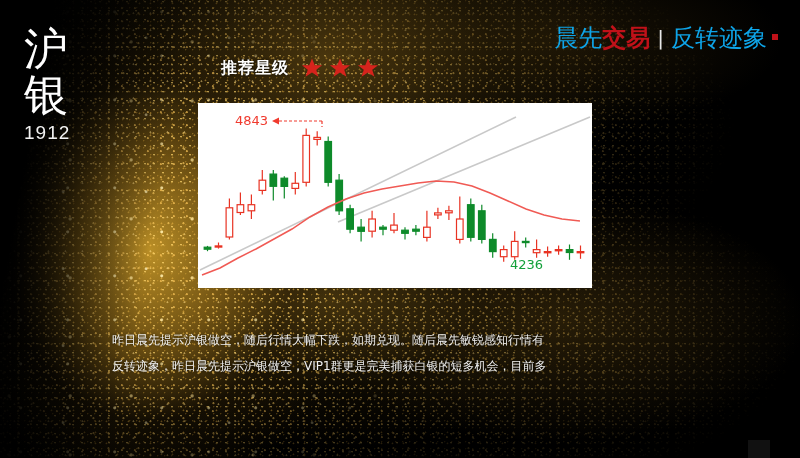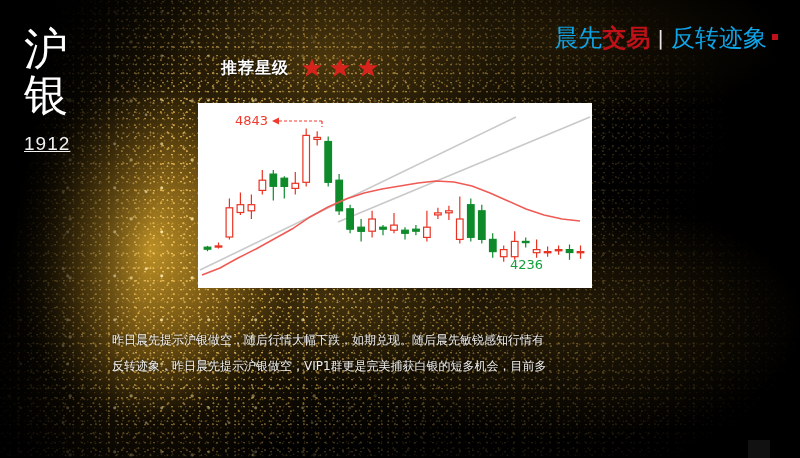--- a/index.html
+++ b/index.html
@@ -43,21 +43,21 @@
     mask-image:radial-gradient(ellipse 300px 280px at 175px 245px, #000 0%, rgba(0,0,0,.6) 50%, rgba(0,0,0,0) 100%);
   }
   .gl-dark-left{
     background:linear-gradient(100deg, #000 0%, #000 6%, rgba(0,0,0,0.55) 13%, rgba(0,0,0,0) 22%);
   }
 
   
   #title-block{position:absolute;left:24px;top:26px;width:86px;z-index:6;}
   .t-char{display:block;color:#ffffff;font-size:44px;line-height:46px;font-weight:400;
           font-family:"DejaVu Sans","Liberation Sans",sans-serif;letter-spacing:0;}
-  #contract-code{display:block;margin-top:15px;color:#f2f2f2;font-size:19px;line-height:22px;letter-spacing:1px;text-decoration:underline;}
+  #contract-code{display:block;margin-top:4px;color:#f2f2f2;font-size:19px;line-height:22px;letter-spacing:1px;}
 
   
   #brand{position:absolute;right:22px;top:24px;z-index:6;display:flex;align-items:center;
          font-family:"DejaVu Sans","Liberation Sans",sans-serif;font-size:24px;line-height:28px;white-space:nowrap;}
   .b-white{color:#0ea5e9;}
   .b-red{color:#c01119;font-weight:bold;}
   .b-sep{color:#e8e8e8;margin:0 7px;font-size:20px;}
   .b-dot{display:inline-block;width:6px;height:6px;background:#c01119;margin-left:5px;margin-bottom:2px;}
 
   

